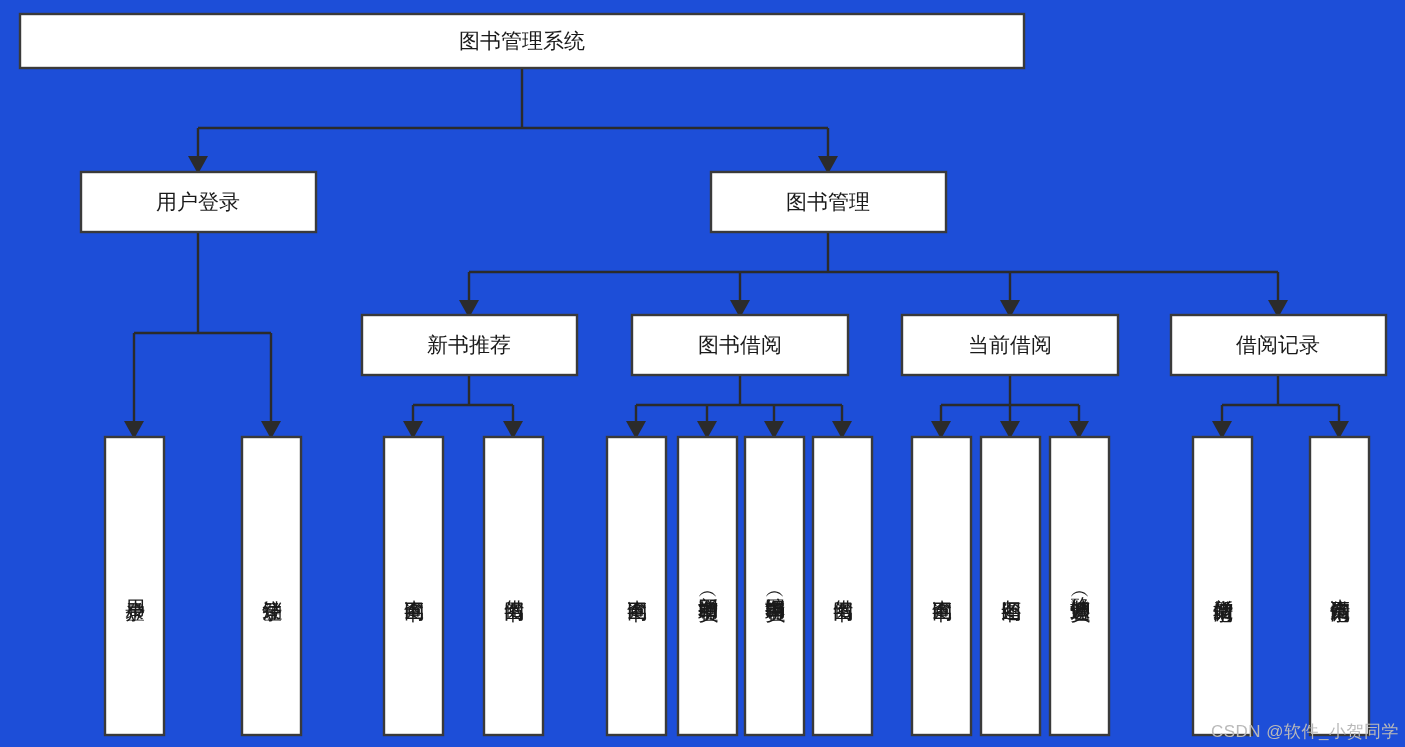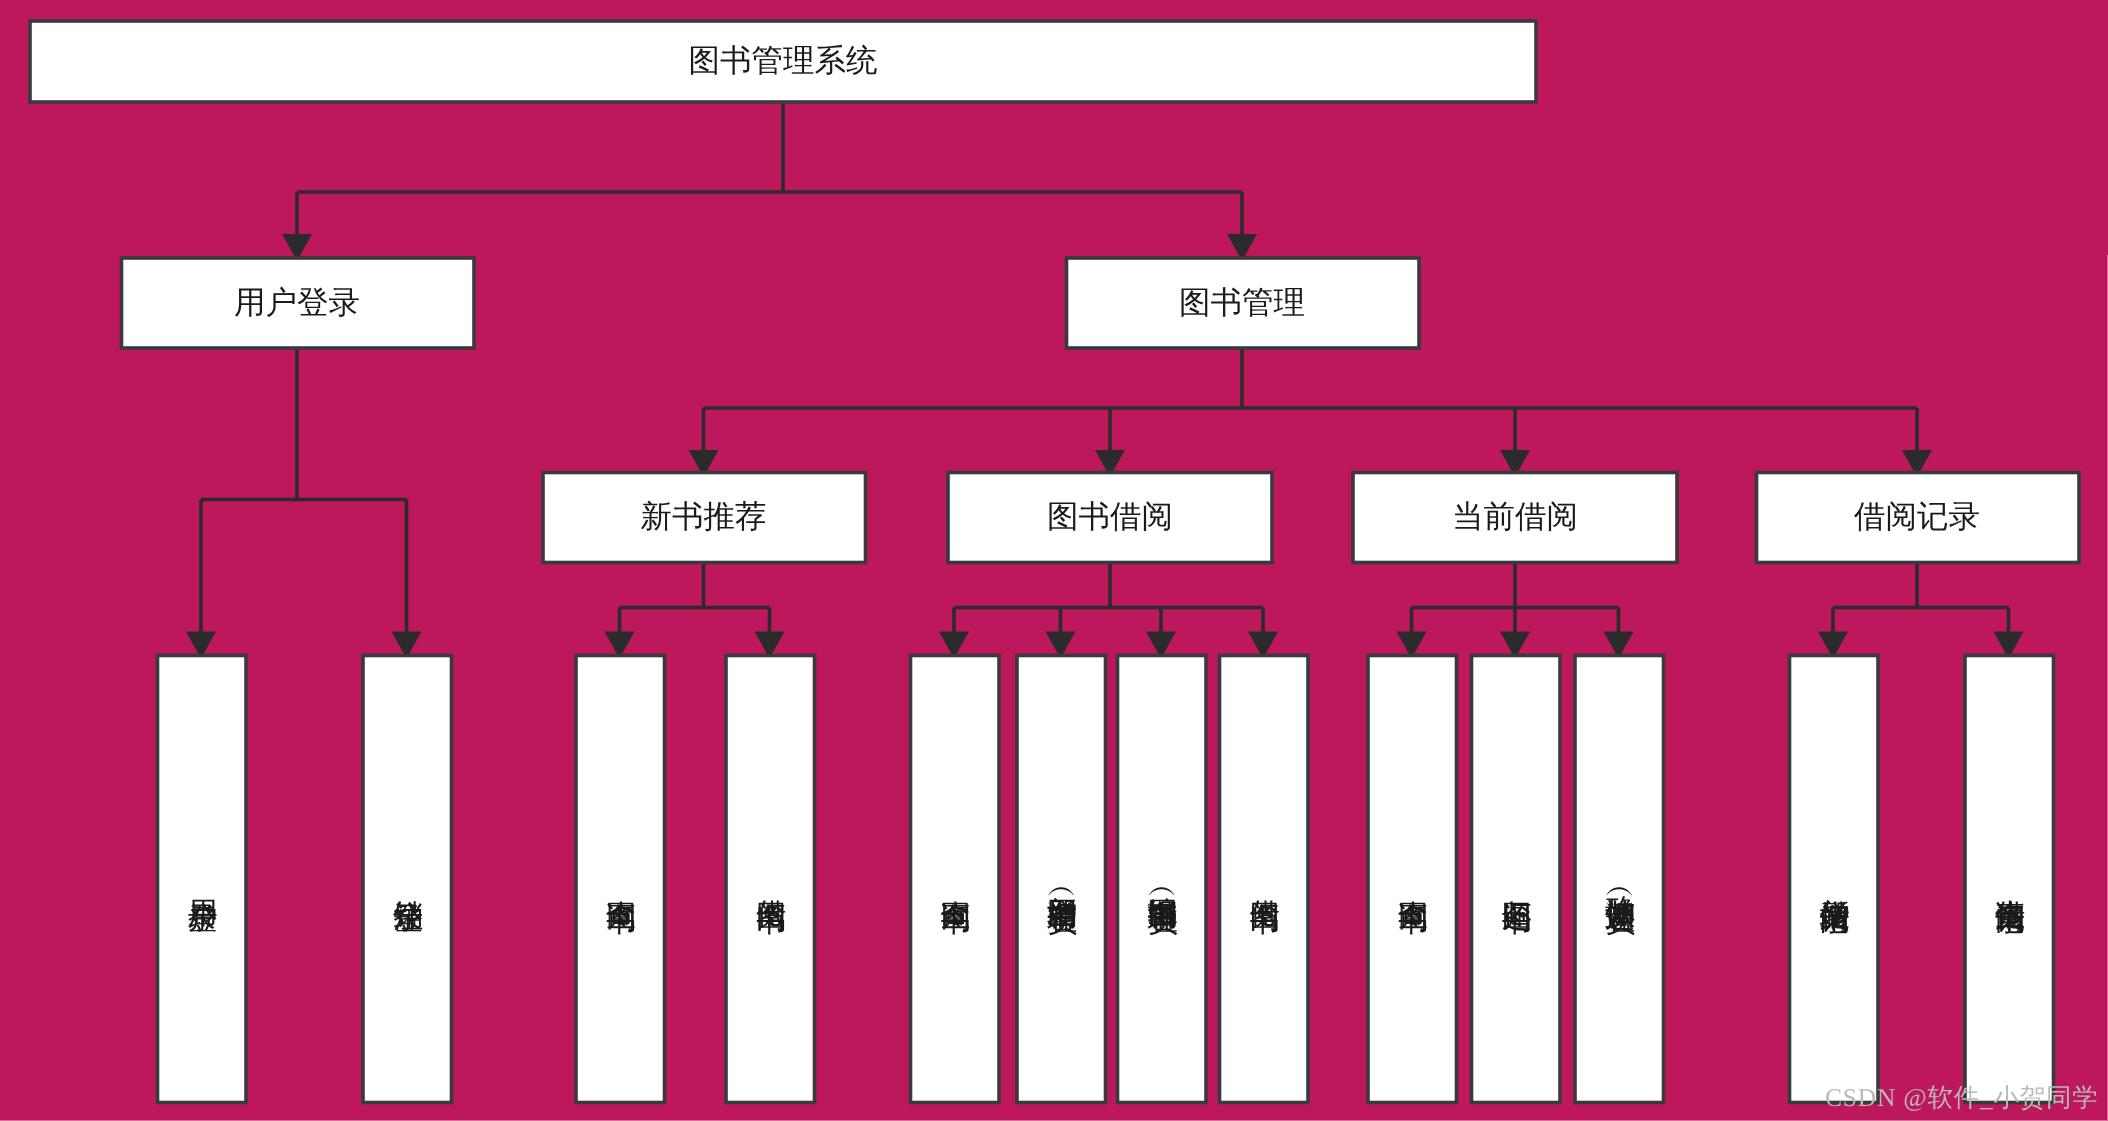--- a/index.html
+++ b/index.html
@@ -1,20 +1,20 @@
 <!DOCTYPE html>
 <html><head>
 <meta charset="utf-8">
 <style>
   html,body{margin:0;padding:0;background:#ffffff;}
   body{
     font-family:"Liberation Sans","DejaVu Sans",sans-serif;
     width:1405px;height:747px;overflow:hidden;
   }
-  #diagram-root{position:relative;width:1405px;height:747px;background:#be185d;}
+  #diagram-root{position:relative;width:1405px;height:747px;background:#1d4ed8;}
   svg.canvas{position:absolute;left:0;top:0;width:1405px;height:747px;display:block;}
 
   .node-box{
     fill:#ffffff;
     stroke:#3a3a3a;
     stroke-width:2.4;
   }
   .node-label{
     fill:#1a1a1a;
     font-family:"Liberation Sans","DejaVu Sans",sans-serif;
@@ -35,21 +35,21 @@
     stroke-linecap:butt;
   }
   .arrow-head{
     fill:#2b2b2b;
     stroke:none;
   }
   .watermark{
     position:absolute;
     right:6px;
     bottom:4px;
-    font-family:Liberation Serif, serif;
+    font-family:Liberation Sans, sans-serif;
     font-size:17px;
     color:#b9b9b9;
     white-space:nowrap;
     letter-spacing:0.5px;
     pointer-events:none;
   }
 </style>
 </head>
 <body>
 

